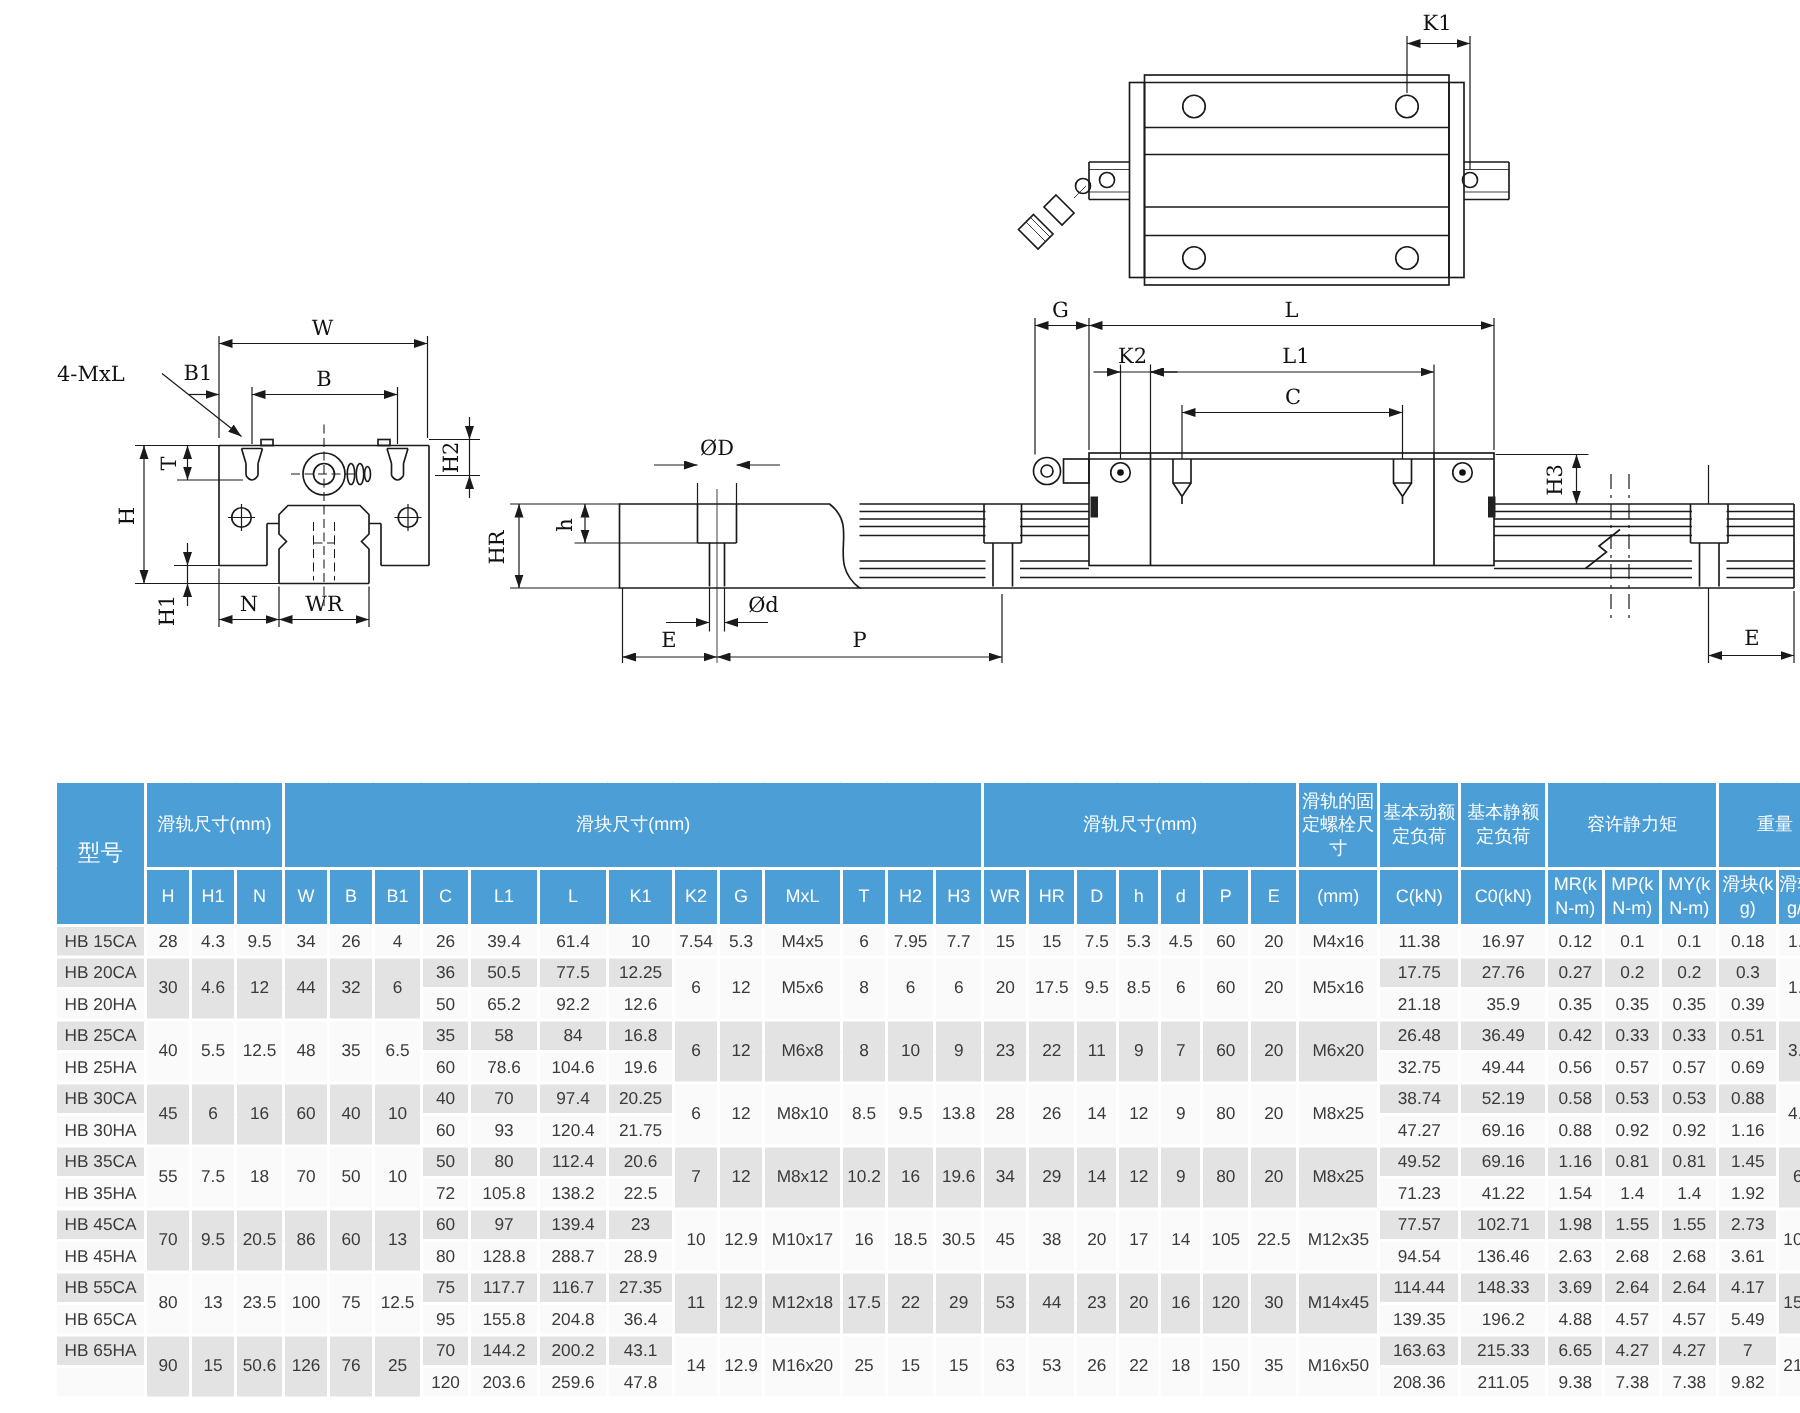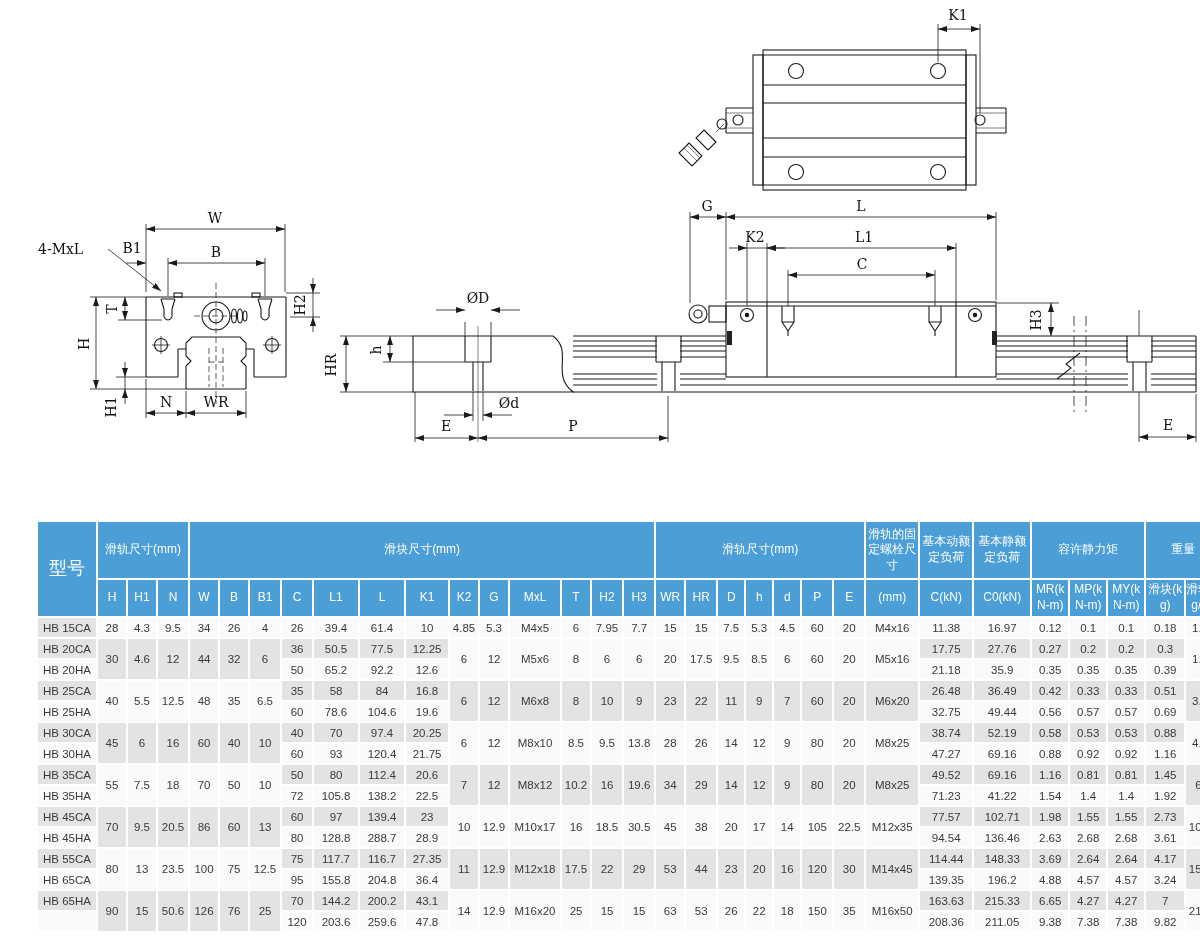--- a/index.html
+++ b/index.html
@@ -7,21 +7,21 @@
   svg.drawings{display:block;}
   svg .ln{stroke:#1a1a1a;stroke-width:1.1;fill:none;}
   svg .lt{stroke:#1a1a1a;stroke-width:0.55;fill:none;}
   svg .dim{stroke:#1a1a1a;stroke-width:0.8;fill:none;}
   svg .dsh{stroke:#1a1a1a;stroke-width:0.7;fill:none;stroke-dasharray:6 3;}
   svg .dsh2{stroke:#1a1a1a;stroke-width:0.8;fill:none;stroke-dasharray:10 4 2 4;}
   svg text.lbl{font-family:"DejaVu Serif","Liberation Serif",serif;font-size:14px;fill:#111;text-anchor:middle;}
   table.spec{border-collapse:collapse;table-layout:fixed;width:1184px;margin:0 8px;}
   table.spec th{background:#4b9ed6;color:#fff;font-weight:normal;border:2px solid #fff;
     font-size:12px;line-height:1.3;padding:0;text-align:center;vertical-align:middle;word-break:break-all;}
-  table.spec th.model{font-size:18px;}
+  table.spec th.model{font-size:15px;}
   table.spec thead tr.grp th{height:56px;}
   table.spec thead tr.sub th{height:36px;font-size:12px;}
   table.spec td{border:2px solid #fff;text-align:center;vertical-align:middle;
     font-size:11.5px;color:#3a3a3a;height:19px;padding:0;white-space:nowrap;}
   table.spec td.cg{background:#e3e3e3;}
   table.spec td.cw{background:#fafafa;}
 </style>
 </head>
 <body>
 
@@ -281,21 +281,21 @@
           <td class="cw">28</td>
           <td class="cw">4.3</td>
           <td class="cw">9.5</td>
           <td class="cw">34</td>
           <td class="cw">26</td>
           <td class="cw">4</td>
           <td class="cw">26</td>
           <td class="cw">39.4</td>
           <td class="cw">61.4</td>
           <td class="cw">10</td>
-          <td class="cw">4.85</td>
+          <td class="cw">7.54</td>
           <td class="cw">5.3</td>
           <td class="cw">M4x5</td>
           <td class="cw">6</td>
           <td class="cw">7.95</td>
           <td class="cw">7.7</td>
           <td class="cw">15</td>
           <td class="cw">15</td>
           <td class="cw">7.5</td>
           <td class="cw">5.3</td>
           <td class="cw">4.5</td>
@@ -583,21 +583,21 @@
           <td class="cw">HB 65CA</td>
           <td class="cw">95</td>
           <td class="cw">155.8</td>
           <td class="cw">204.8</td>
           <td class="cw">36.4</td>
           <td class="cw">139.35</td>
           <td class="cw">196.2</td>
           <td class="cw">4.88</td>
           <td class="cw">4.57</td>
           <td class="cw">4.57</td>
-          <td class="cw">3.24</td>
+          <td class="cw">5.49</td>
         </tr>
         <tr>
           <td class="cg">HB 65HA</td>
           <td class="cg" rowspan="2">90</td>
           <td class="cg" rowspan="2">15</td>
           <td class="cg" rowspan="2">50.6</td>
           <td class="cg" rowspan="2">126</td>
           <td class="cg" rowspan="2">76</td>
           <td class="cg" rowspan="2">25</td>
           <td class="cg">70</td>

